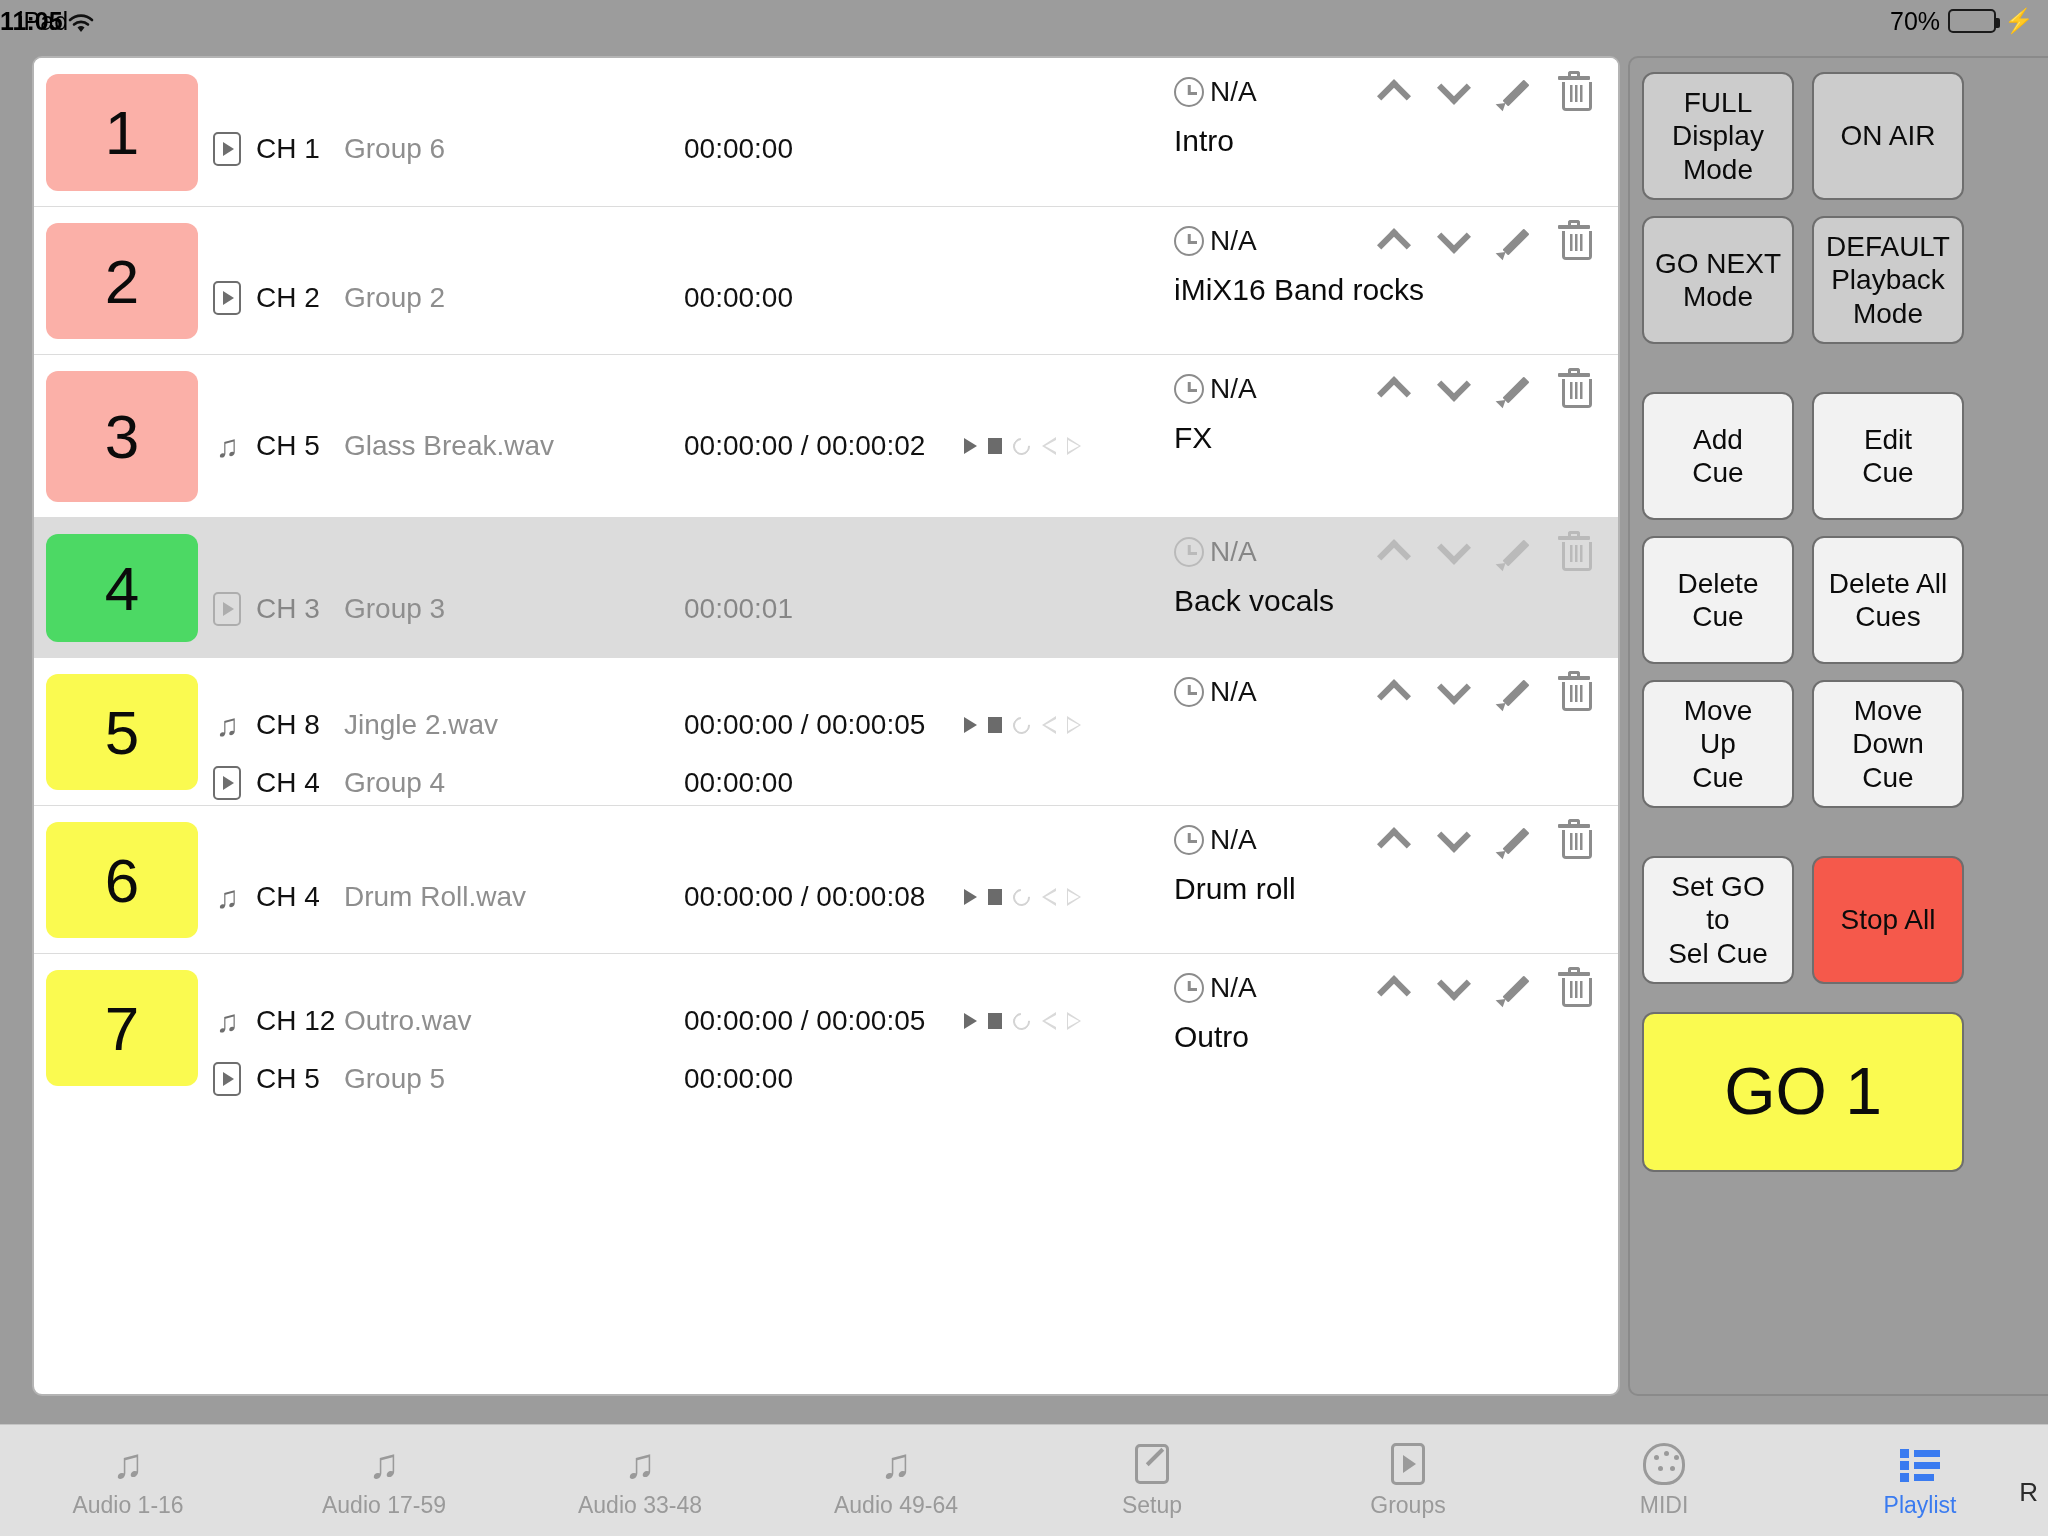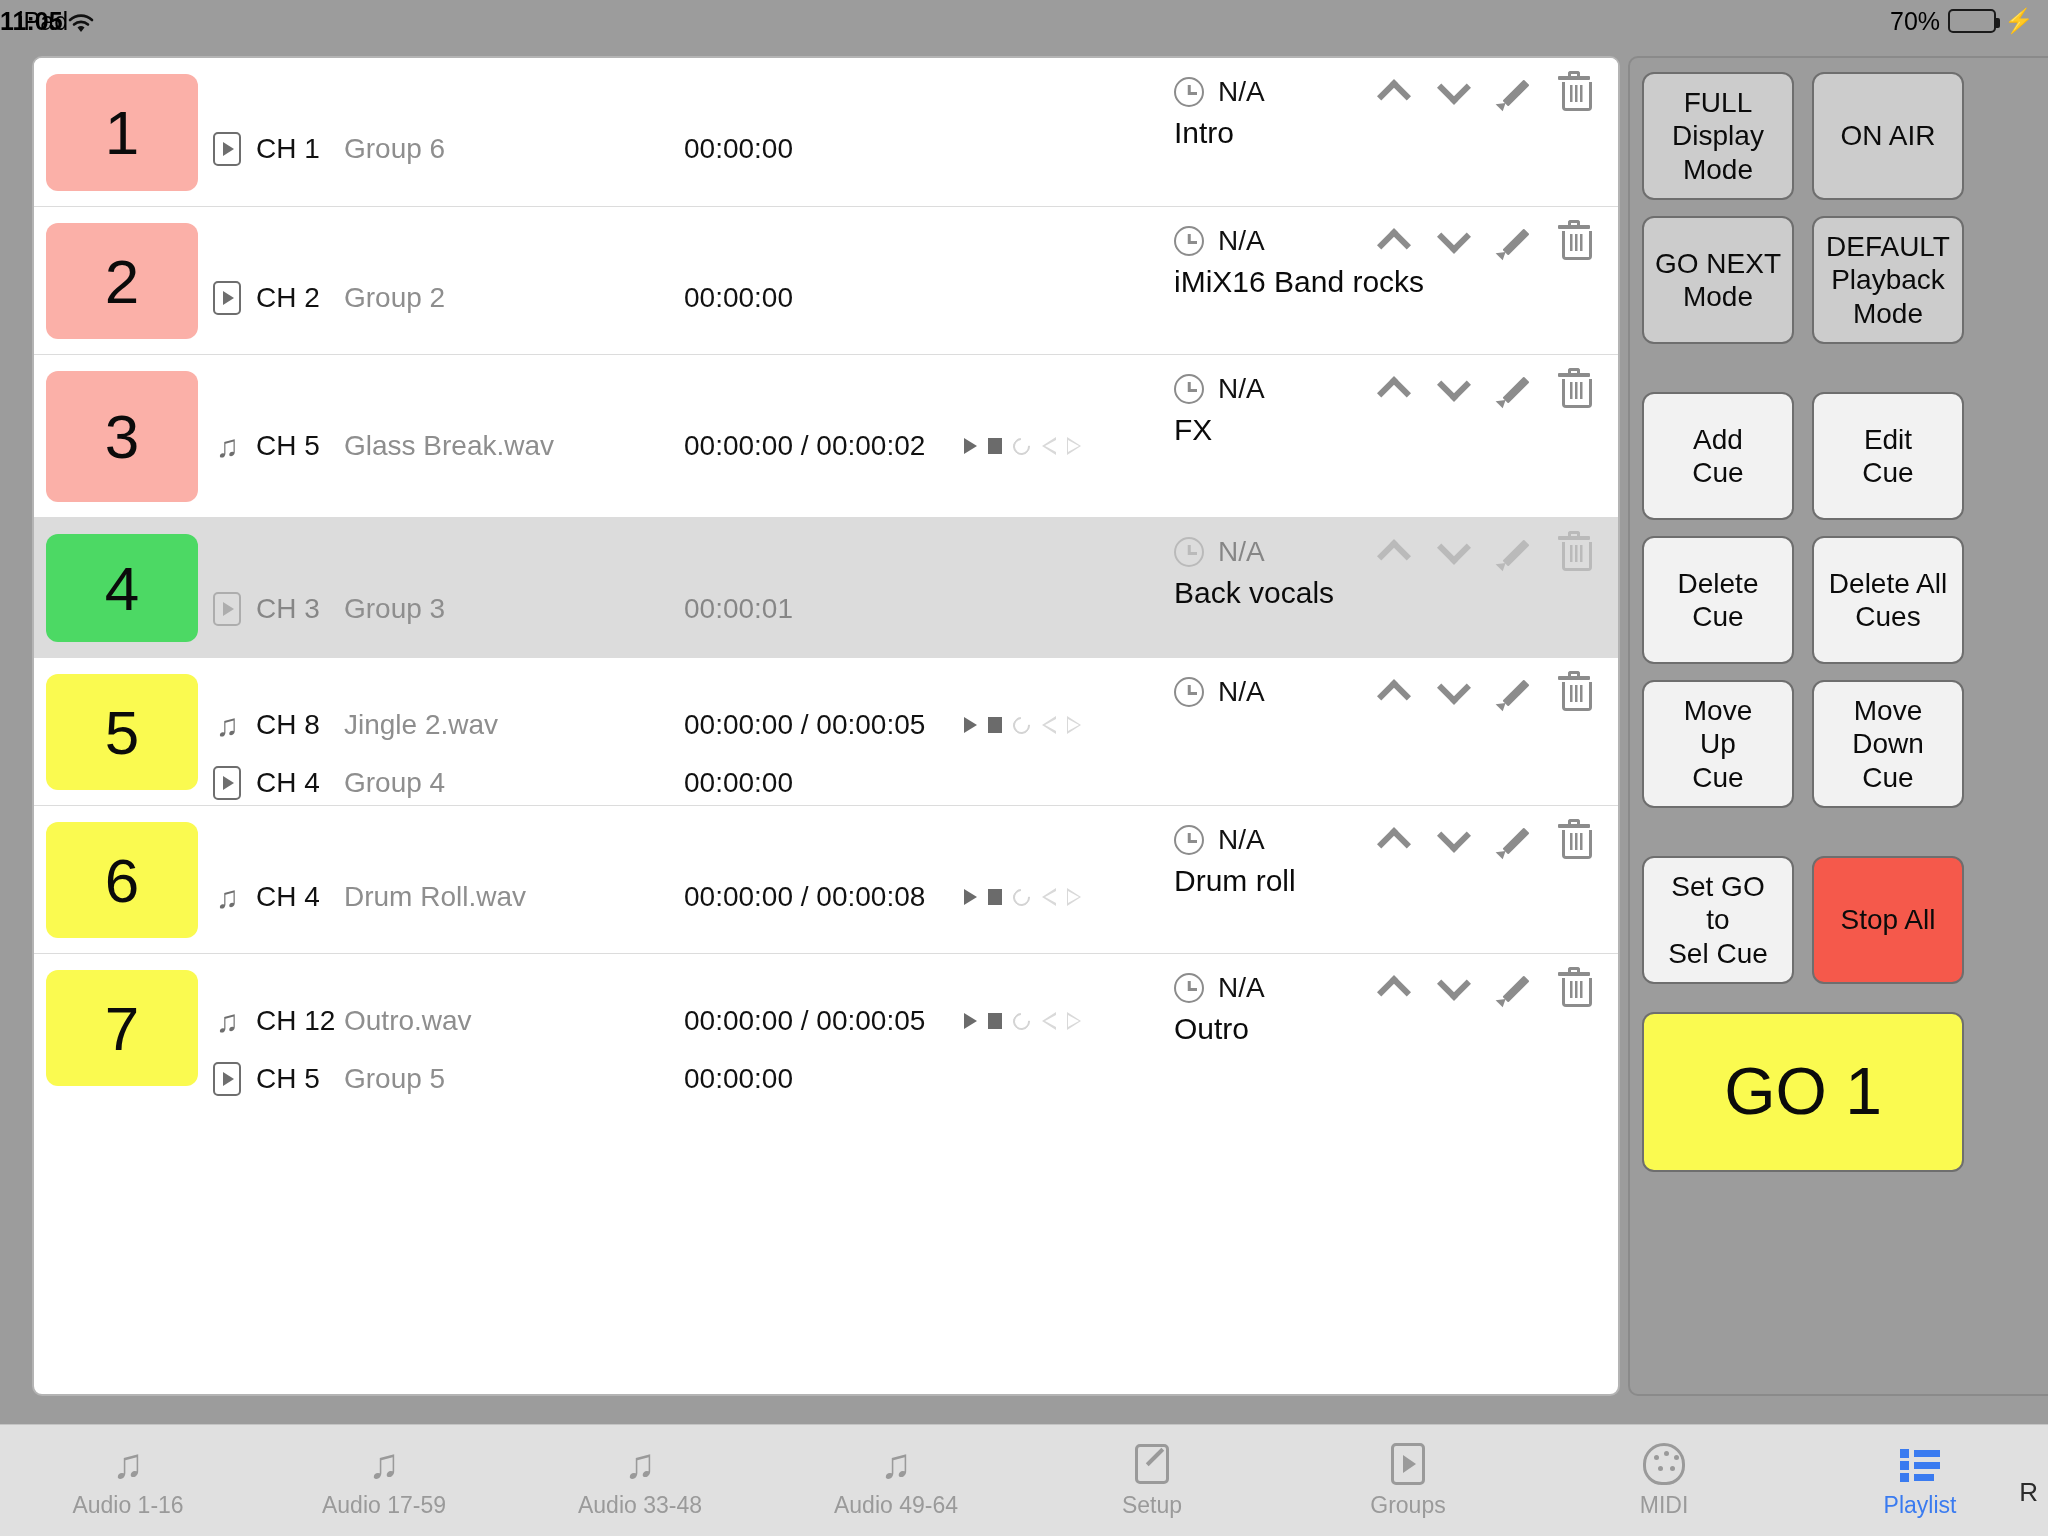--- a/index.html
+++ b/index.html
@@ -114,21 +114,21 @@
   }
   .rr-top { display: flex; align-items: center; height: 48px; }
   .clock {
     width: 30px; height: 30px; border: 2.5px solid #8c8c8c; border-radius: 50%;
     position: relative; flex: 0 0 30px;
   }
   .clock::before { content: ""; position: absolute; left: 50%; top: 6px;
     width: 2.5px; height: 10px; background: #8c8c8c; transform: translateX(-50%); }
   .clock::after { content: ""; position: absolute; left: 50%; top: 13px;
     width: 8px; height: 2.5px; background: #8c8c8c; }
-  .na-text { font-size: 28px; color: #111; margin-left: 14px; width: 130px; }
+  .na-text { font-size: 28px; color: #111; margin-left: 6px; width: 130px; }
 
   .row-actions { display: flex; align-items: center; gap: 0; margin-left: auto; }
   .act-btn { width: 60px; height: 48px; display: flex; align-items: center; justify-content: center; }
   .chev {
     width: 24px; height: 24px; border-right: 6px solid #8c8c8c; border-bottom: 6px solid #8c8c8c;
   }
   .chev.up { transform: rotate(-135deg) translate(-3px,-3px); }
   .chev.down { transform: rotate(45deg) translate(-3px,-3px); }
   .pencil { position: relative; width: 34px; height: 34px; }
   .pencil::before {
@@ -152,21 +152,21 @@
     border: 3px solid #8c8c8c; border-top: none; border-radius: 0 0 4px 4px;
     background:
       linear-gradient(#8c8c8c,#8c8c8c) 5px 3px/2.5px 17px no-repeat,
       linear-gradient(#8c8c8c,#8c8c8c) 10px 3px/2.5px 17px no-repeat,
       linear-gradient(#8c8c8c,#8c8c8c) 15px 3px/2.5px 17px no-repeat;
   }
   .trash-lid {
     position: absolute; top: -5px; left: 7px; width: 12px; height: 6px;
     border: 3px solid #8c8c8c; border-bottom: none; border-radius: 3px 3px 0 0;
   }
-  .rr-name { font-size: 30px; color: #0b0b0b; margin-top: 0; font-weight: 500; }
+  .rr-name { font-size: 30px; color: #0b0b0b; margin-top: 8px; font-weight: 500; }
 
   
   .sidebar {
     position: absolute; left: 1628px; top: 56px;
     width: 448px; height: 1340px;
     background: #9c9c9c;
     border: 2px solid #8a8a8a;
     border-radius: 10px;
     padding: 14px 12px;
   }

